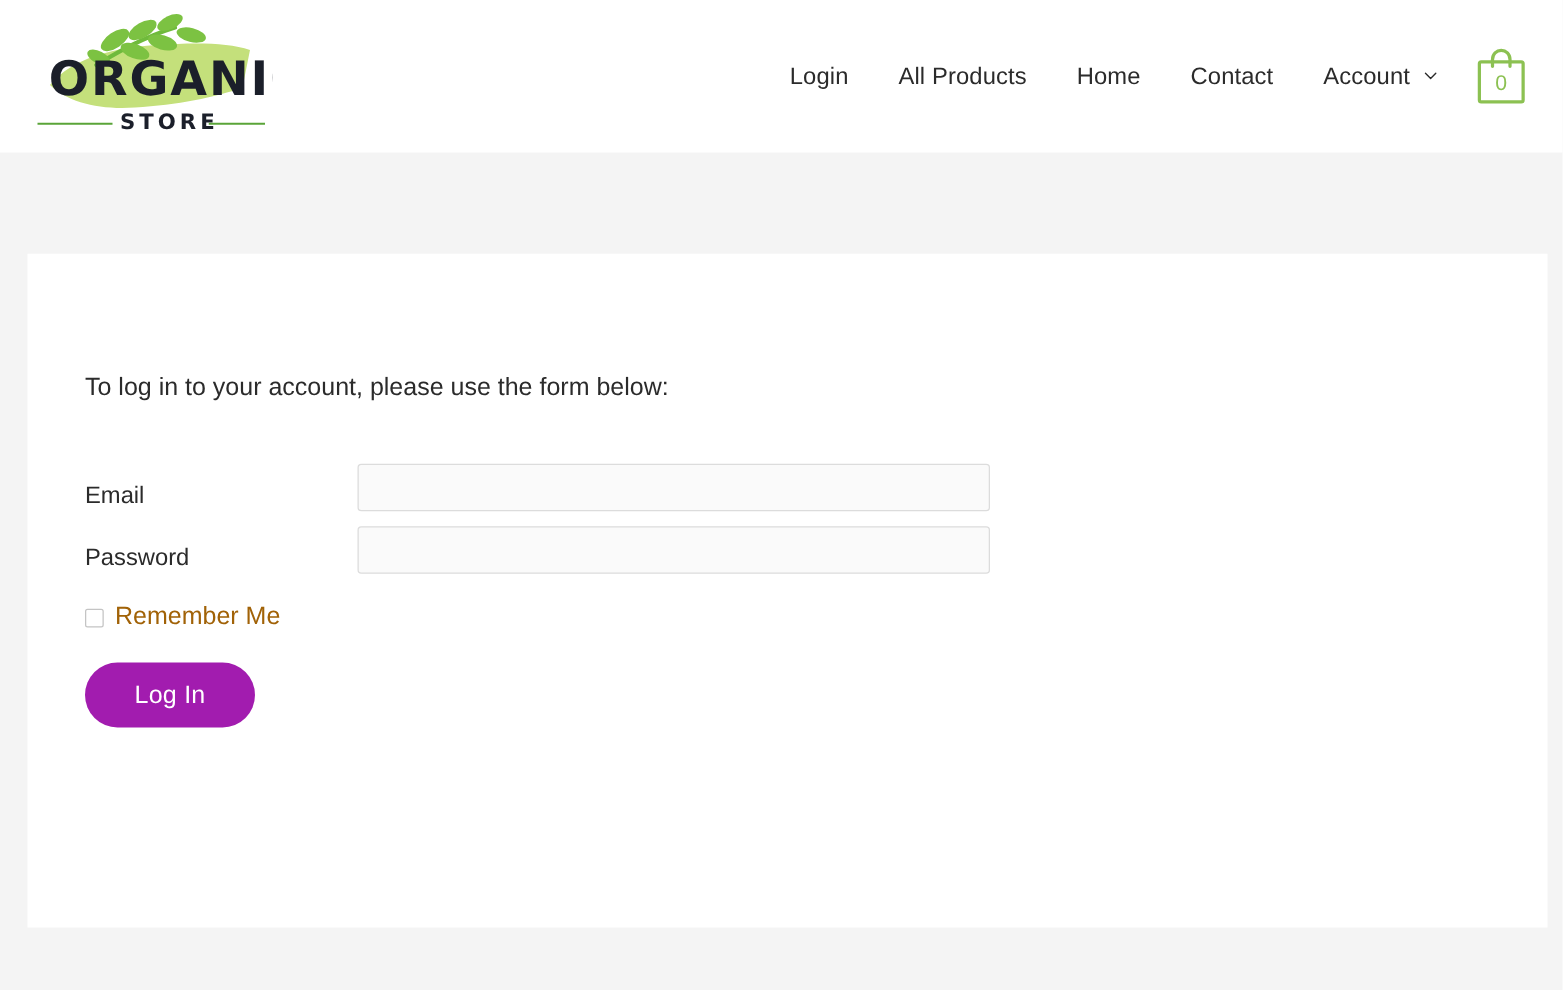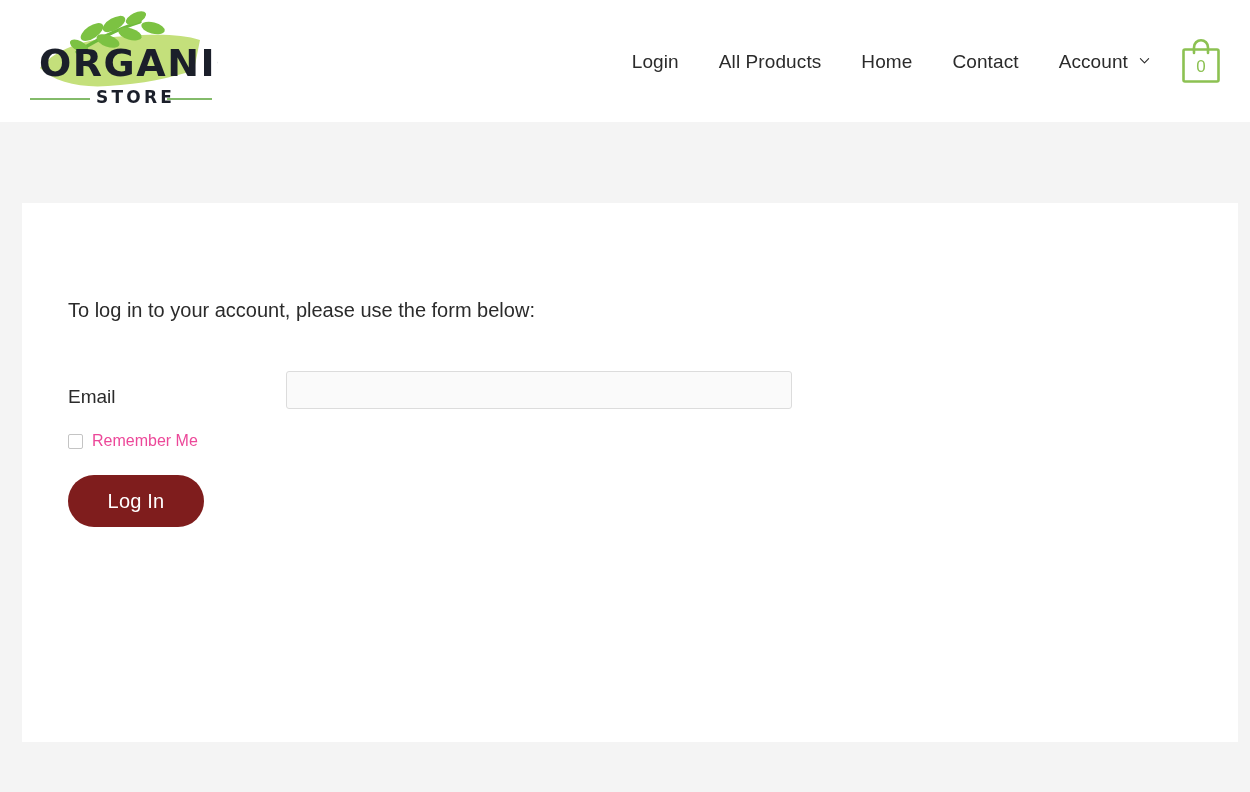--- a/index.html
+++ b/index.html
@@ -167,32 +167,32 @@
     border-radius: 2px;
     -webkit-appearance: none;
     appearance: none;
     cursor: pointer;
     flex: 0 0 15px;
     position: relative;
     top: 1px;
   }
   .remember-checkbox:checked { background: #8cc152; border-color: #8cc152; }
   .remember-label {
-    font-size: 16px;
-    color: #ec4899;
+    font-size: 20px;
+    color: #a16207;
     cursor: pointer;
     line-height: 1.2;
   }
 
   .submit-button {
     margin-top: 25px;
     display: block;
     width: 136px;
     height: 52px;
-    background: #7f1d1d;
+    background: #a21caf;
     color: #ffffff;
     border: none;
     border-radius: 26px;
     font-size: 20px;
     font-family: "Liberation Sans", sans-serif;
     cursor: pointer;
     letter-spacing: .2px;
     padding: 0;
   }
 </style>
@@ -273,20 +273,24 @@
 
     <p class="intro-text">To log in to your account, please use the form below:</p>
 
     <form class="login-form">
 
       <div class="form-row">
         <label class="form-label" for="email-field">Email</label>
         <input class="form-input" id="email-field" type="email" placeholder="" style="">
       </div>
 
+      <div class="form-row">
+        <label class="form-label" for="password-field">Password</label>
+        <input class="form-input" id="password-field" type="password" placeholder="" style="">
+      </div>
 
       <div class="remember-row">
         <input class="remember-checkbox" id="remember-me" type="checkbox" style="">
         <label class="remember-label" for="remember-me">Remember Me</label>
       </div>
 
       <button class="submit-button" type="submit">Log In</button>
 
     </form>
   </div>

